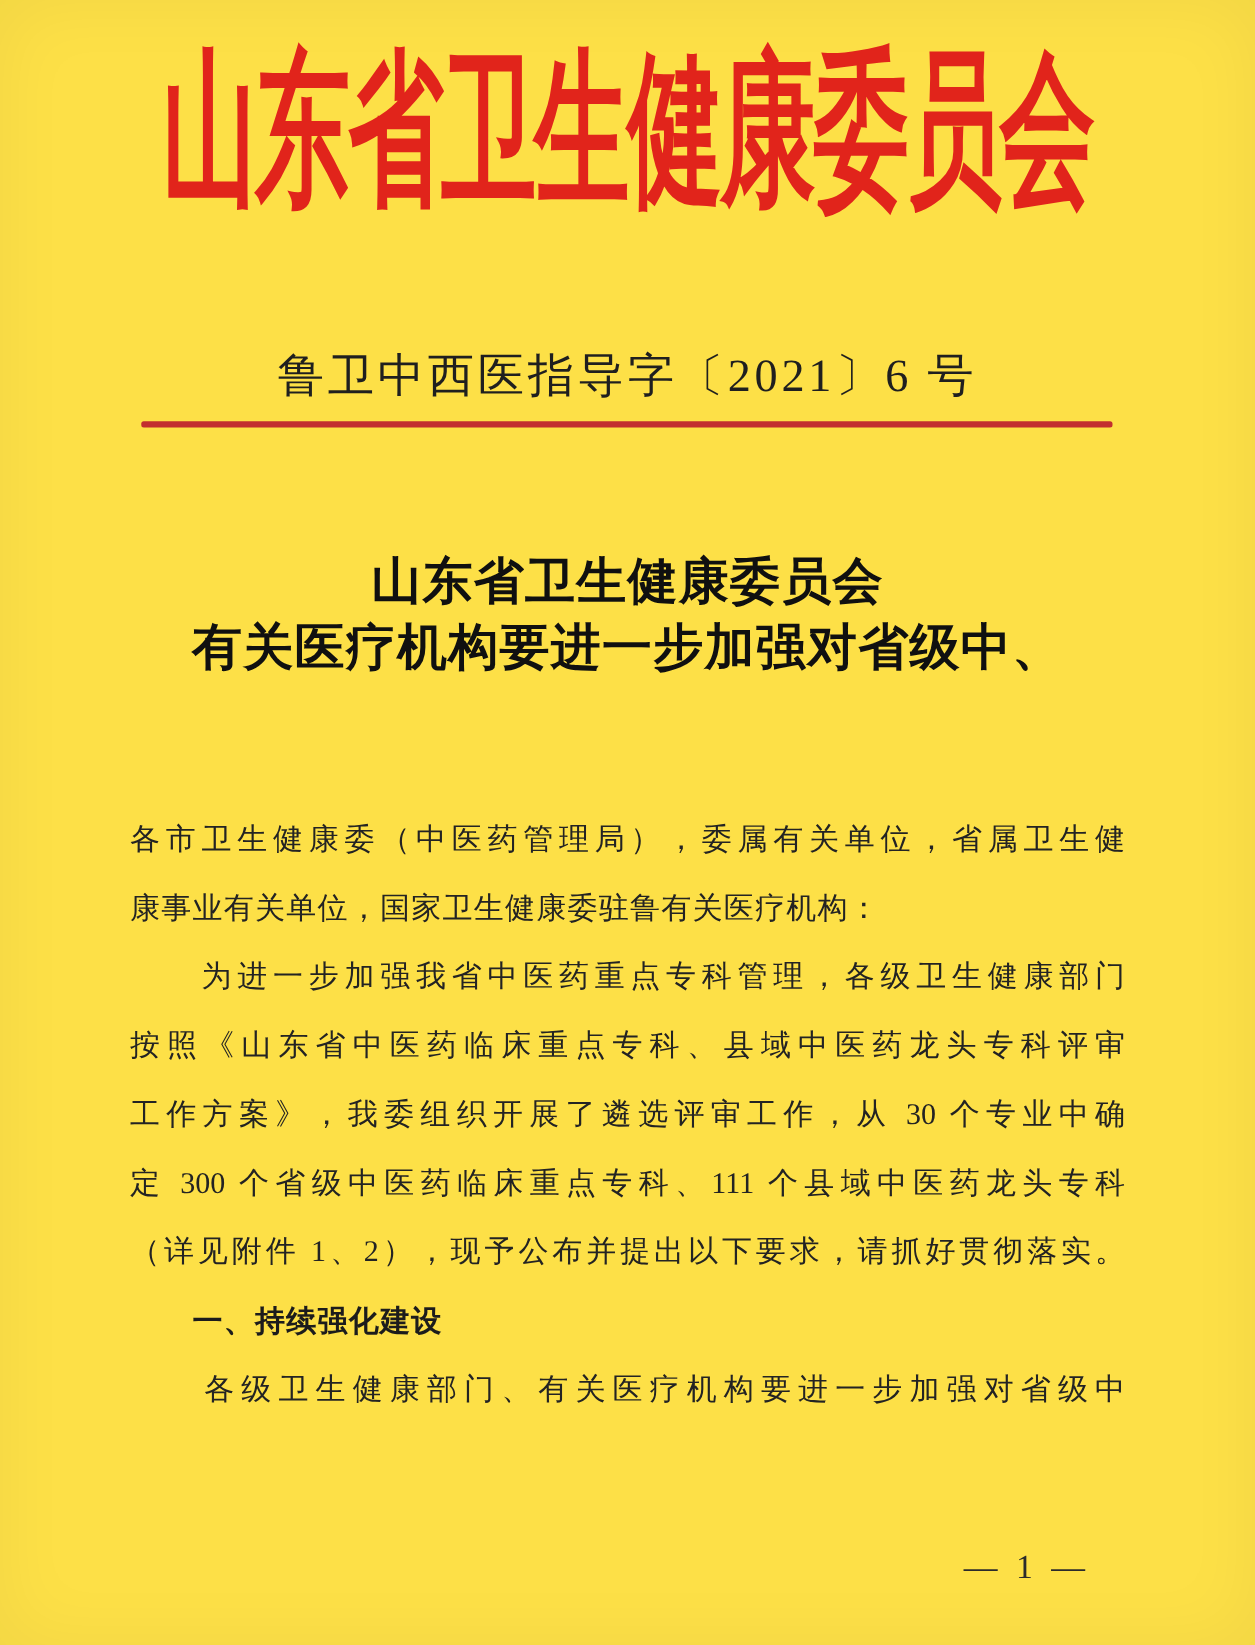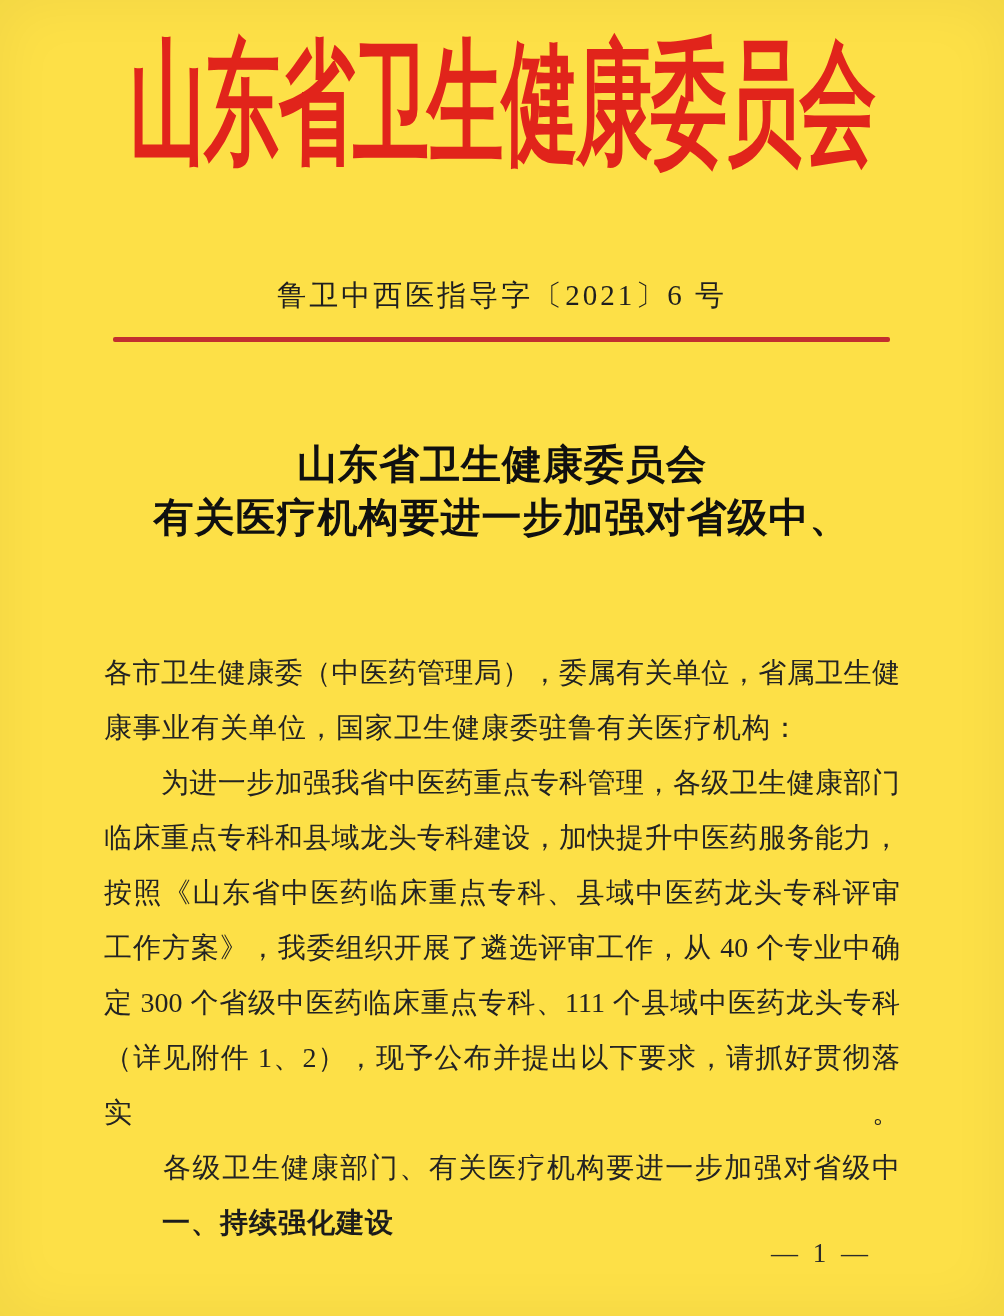--- a/index.html
+++ b/index.html
@@ -28,21 +28,21 @@
     letter-spacing:-2px;
     white-space:nowrap;
     transform:scale(0.76,1.34);
     transform-origin:center top;
   }
 
   
   .doc-number {
     position:absolute; top:276px; left:0; width:100%;
     text-align:center;
-    font-size:29px;
+    font-size:37px;
     letter-spacing:3px;
     color:#1f1f1f;
   }
 
   
   .red-rule {
     position:absolute; top:337px; left:113px;
     width:777px; height:5px;
     border-radius:2px;
   }
@@ -54,21 +54,21 @@
     font-weight:bold;
     font-size:40px;
     line-height:53px;
     letter-spacing:1px;
     color:#101010;
   }
 
   
   .body-block {
     position:absolute; top:645px; left:104px; width:796px;
-    font-size:28px;
+    font-size:24px;
     line-height:55px;
     color:#232323;
   }
   .body-line {
     width:100%;
     white-space:nowrap;
   }
   .body-line.justify {
     white-space:normal;
     text-align:justify;
@@ -108,24 +108,23 @@
 
   <div class="doc-title">
     <div>山东省卫生健康委员会</div>
     <div>有关医疗机构要进一步加强对省级中、</div>
   </div>
 
   <div class="body-block">
     <div class="body-line justify">各市卫生健康委（中医药管理局），委属有关单位，省属卫生健</div>
     <div class="body-line left">康事业有关单位，国家卫生健康委驻鲁有关医疗机构：</div>
     <div class="body-line justify">　　为进一步加强我省中医药重点专科管理，各级卫生健康部门</div>
-    <div class="body-line justify">临床重点专科和县域龙头专科建设，加快提升中医药服务能力，</div>
     <div class="body-line justify">按照《山东省中医药临床重点专科、县域中医药龙头专科评审</div>
-    <div class="body-line justify">工作方案》，我委组织开展了遴选评审工作，从 40 个专业中确</div>
+    <div class="body-line justify">工作方案》，我委组织开展了遴选评审工作，从 30 个专业中确</div>
     <div class="body-line justify">定 300 个省级中医药临床重点专科、111 个县域中医药龙头专科</div>
     <div class="body-line justify">（详见附件 1、2），现予公布并提出以下要求，请抓好贯彻落实。</div>
+    <div class="body-line left hei">　　一、持续强化建设</div>
     <div class="body-line justify">　　各级卫生健康部门、有关医疗机构要进一步加强对省级中</div>
-    <div class="body-line left hei">　　一、持续强化建设</div>
   </div>
 
   <div class="page-number">— 1 —</div>
 
 </div>
 
 </body></html>

